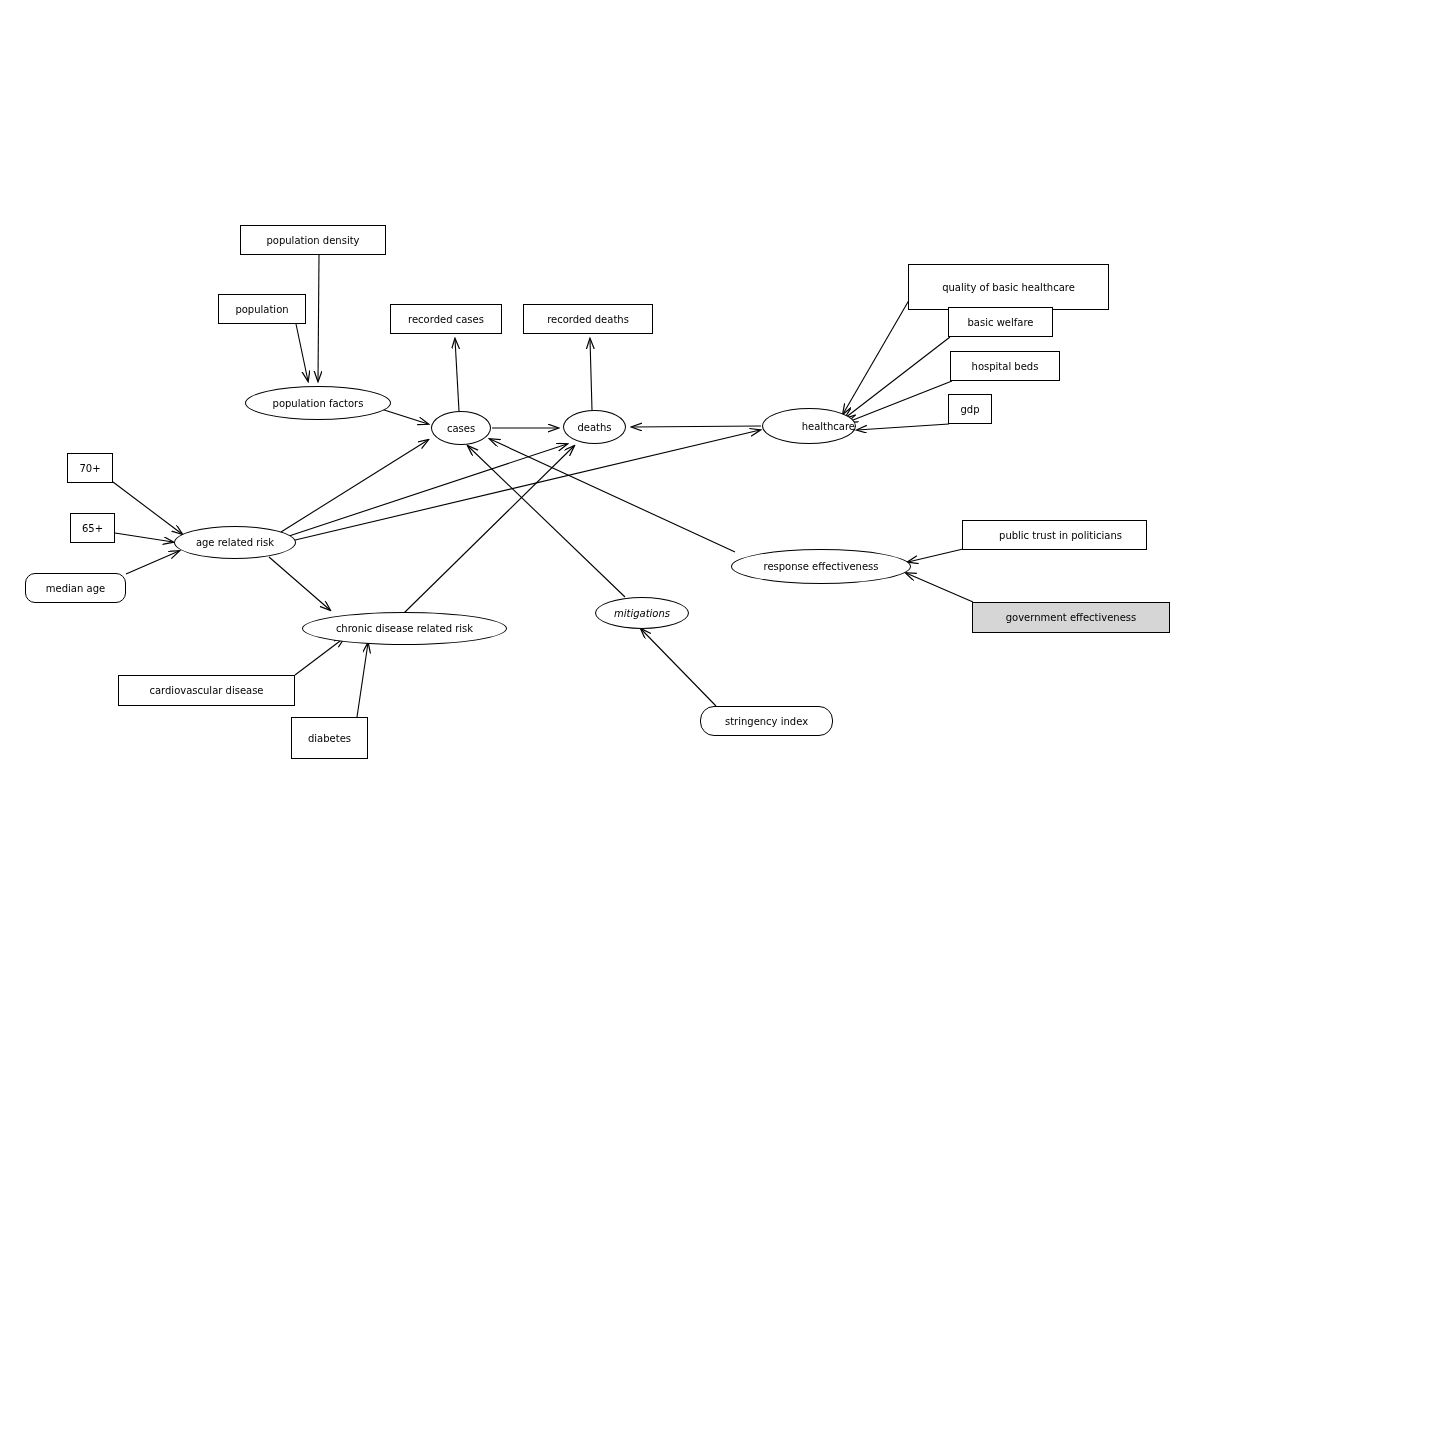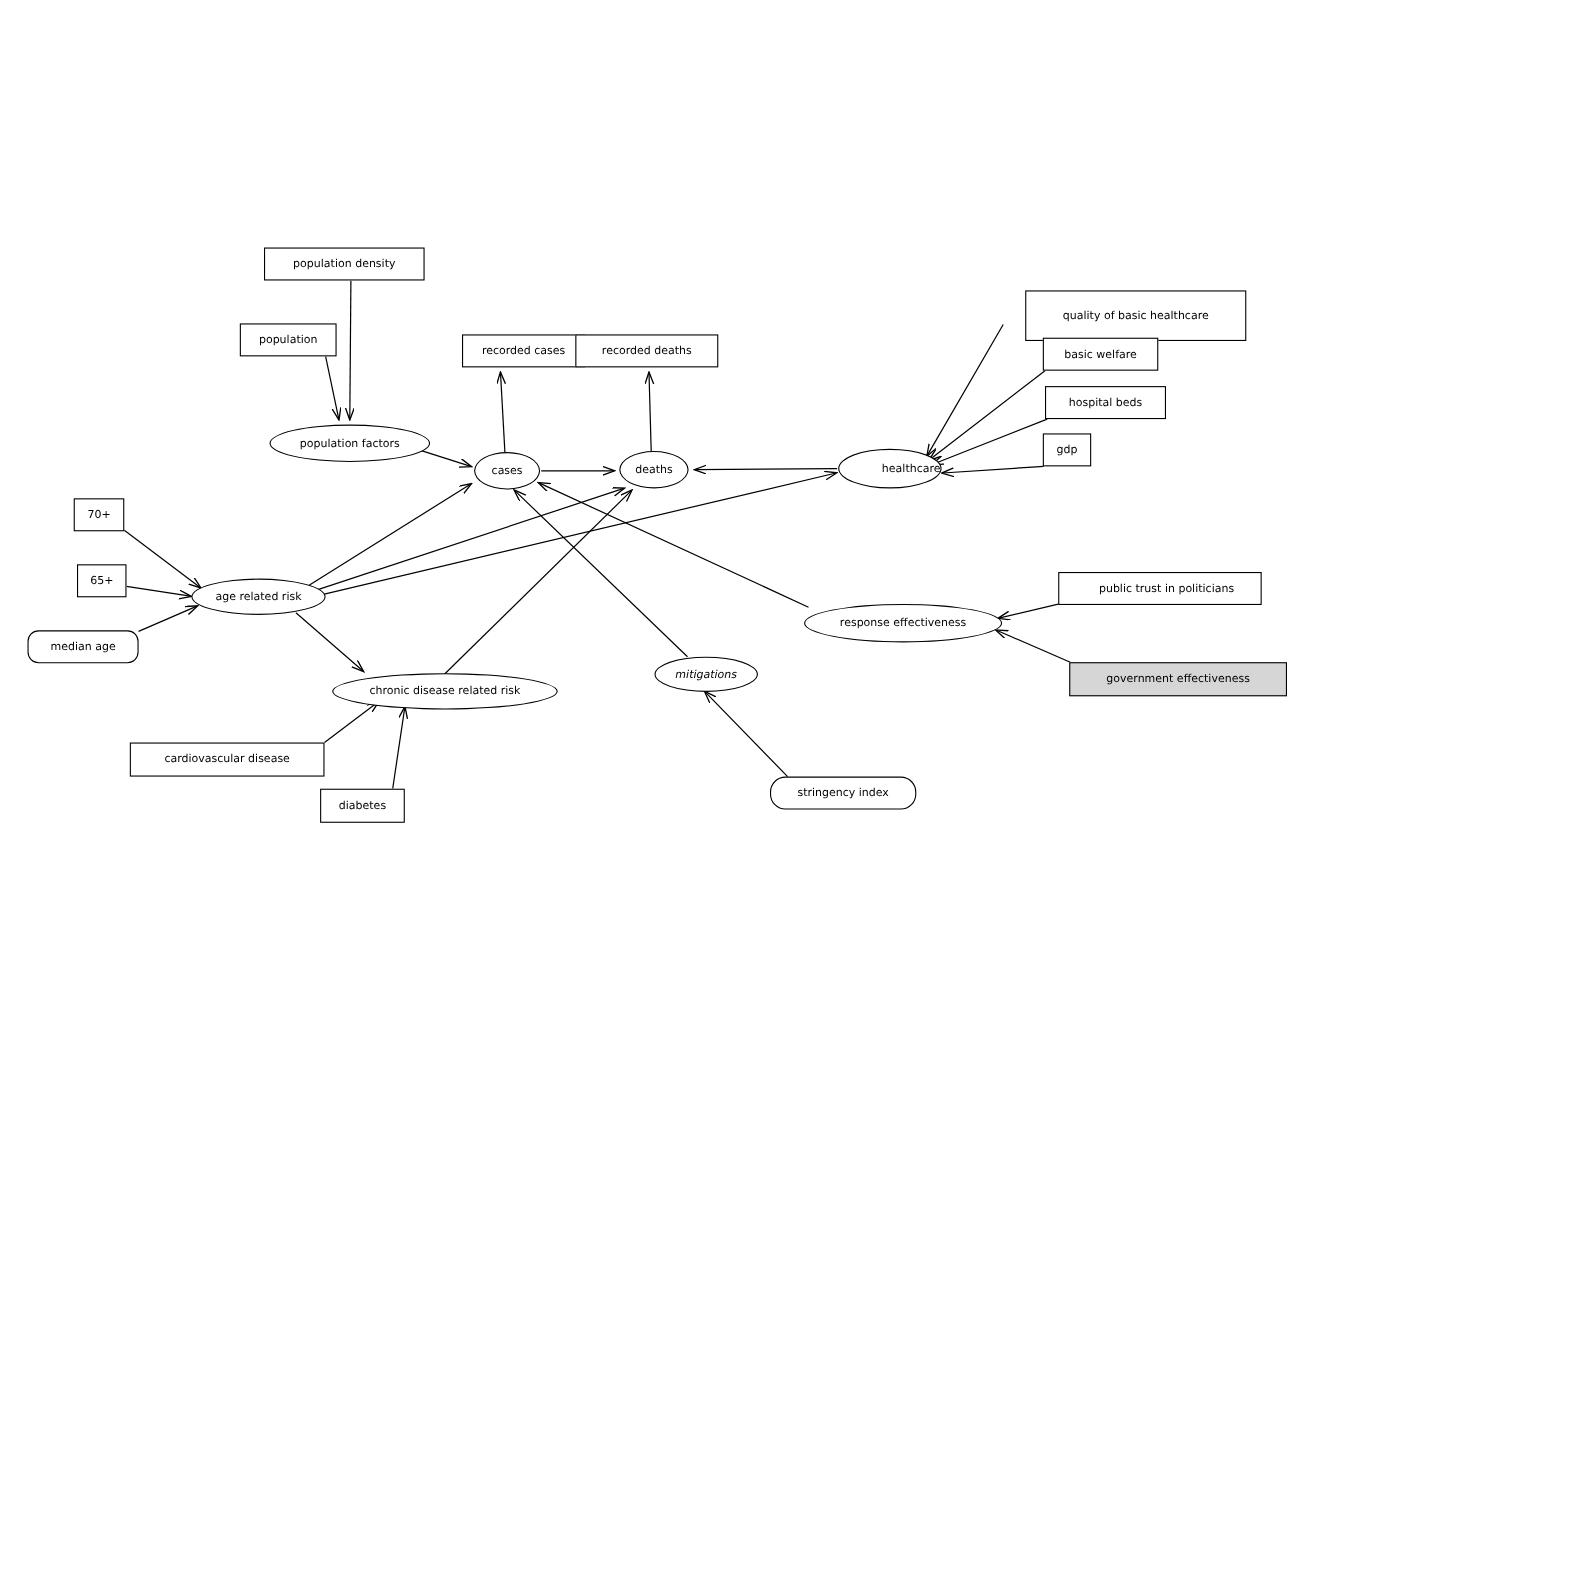--- a/index.html
+++ b/index.html
@@ -95,27 +95,27 @@
       </g>
   </svg>
 
   <div id="nodes-group">
       <div class="node node-box" style="left: 240px; top: 225px; width: 146px; height: 30px;">
         <span class="node-label">population density</span>
       </div>
       <div class="node node-box" style="left: 218px; top: 294px; width: 88px; height: 30px;">
         <span class="node-label">population</span>
       </div>
-      <div class="node node-box" style="left: 390px; top: 304px; width: 112px; height: 30px; margin-left: 30px;">
+      <div class="node node-box" style="left: 390px; top: 304px; width: 112px; height: 30px;">
         <span class="node-label">recorded cases</span>
       </div>
       <div class="node node-box" style="left: 523px; top: 304px; width: 130px; height: 30px;">
         <span class="node-label">recorded deaths</span>
       </div>
-      <div class="node node-box" style="left: 932px; top: 264px; width: 201px; height: 46px;">
+      <div class="node node-box" style="left: 908px; top: 264px; width: 201px; height: 46px;">
         <span class="node-label">quality of basic healthcare</span>
       </div>
       <div class="node node-box" style="left: 948px; top: 307px; width: 105px; height: 30px;">
         <span class="node-label">basic welfare</span>
       </div>
       <div class="node node-box" style="left: 950px; top: 351px; width: 110px; height: 30px;">
         <span class="node-label">hospital beds</span>
       </div>
       <div class="node node-box" style="left: 948px; top: 394px; width: 44px; height: 30px;">
         <span class="node-label">gdp</span>
@@ -125,21 +125,21 @@
       </div>
       <div class="node node-box" style="left: 70px; top: 513px; width: 45px; height: 30px;">
         <span class="node-label">65+</span>
       </div>
       <div class="node node-box" style="left: 25px; top: 573px; width: 101px; height: 30px; border-radius: 10px;">
         <span class="node-label">median age</span>
       </div>
       <div class="node node-box" style="left: 118px; top: 675px; width: 177px; height: 31px;">
         <span class="node-label">cardiovascular disease</span>
       </div>
-      <div class="node node-box" style="left: 291px; top: 717px; width: 77px; height: 31px;">
+      <div class="node node-box" style="left: 291px; top: 717px; width: 77px; height: 42px;">
         <span class="node-label">diabetes</span>
       </div>
       <div class="node node-box" style="left: 700px; top: 706px; width: 133px; height: 30px; border-radius: 14px;">
         <span class="node-label">stringency index</span>
       </div>
       <div class="node node-box" style="left: 962px; top: 520px; width: 185px; height: 30px; padding-left: 12px;">
         <span class="node-label">public trust in politicians</span>
       </div>
       <div class="node node-box shaded" style="left: 972px; top: 602px; width: 198px; height: 31px;">
         <span class="node-label">government effectiveness</span>

